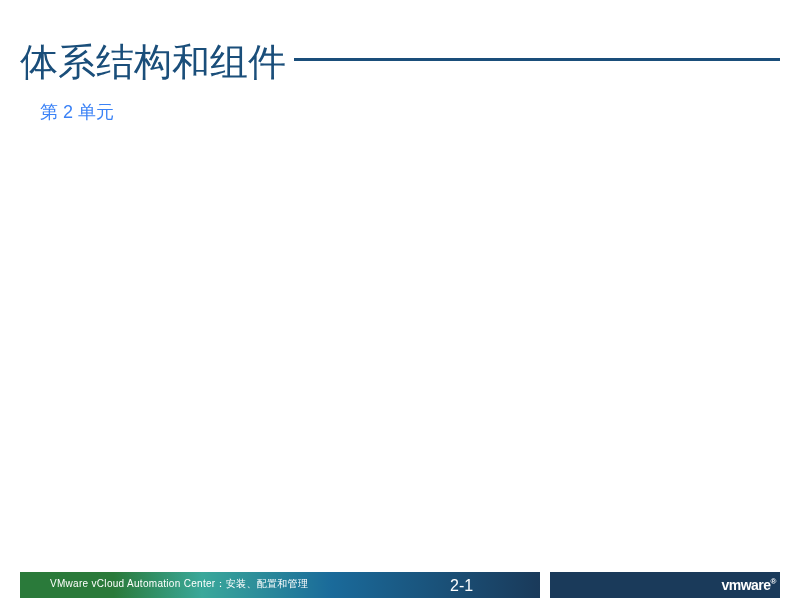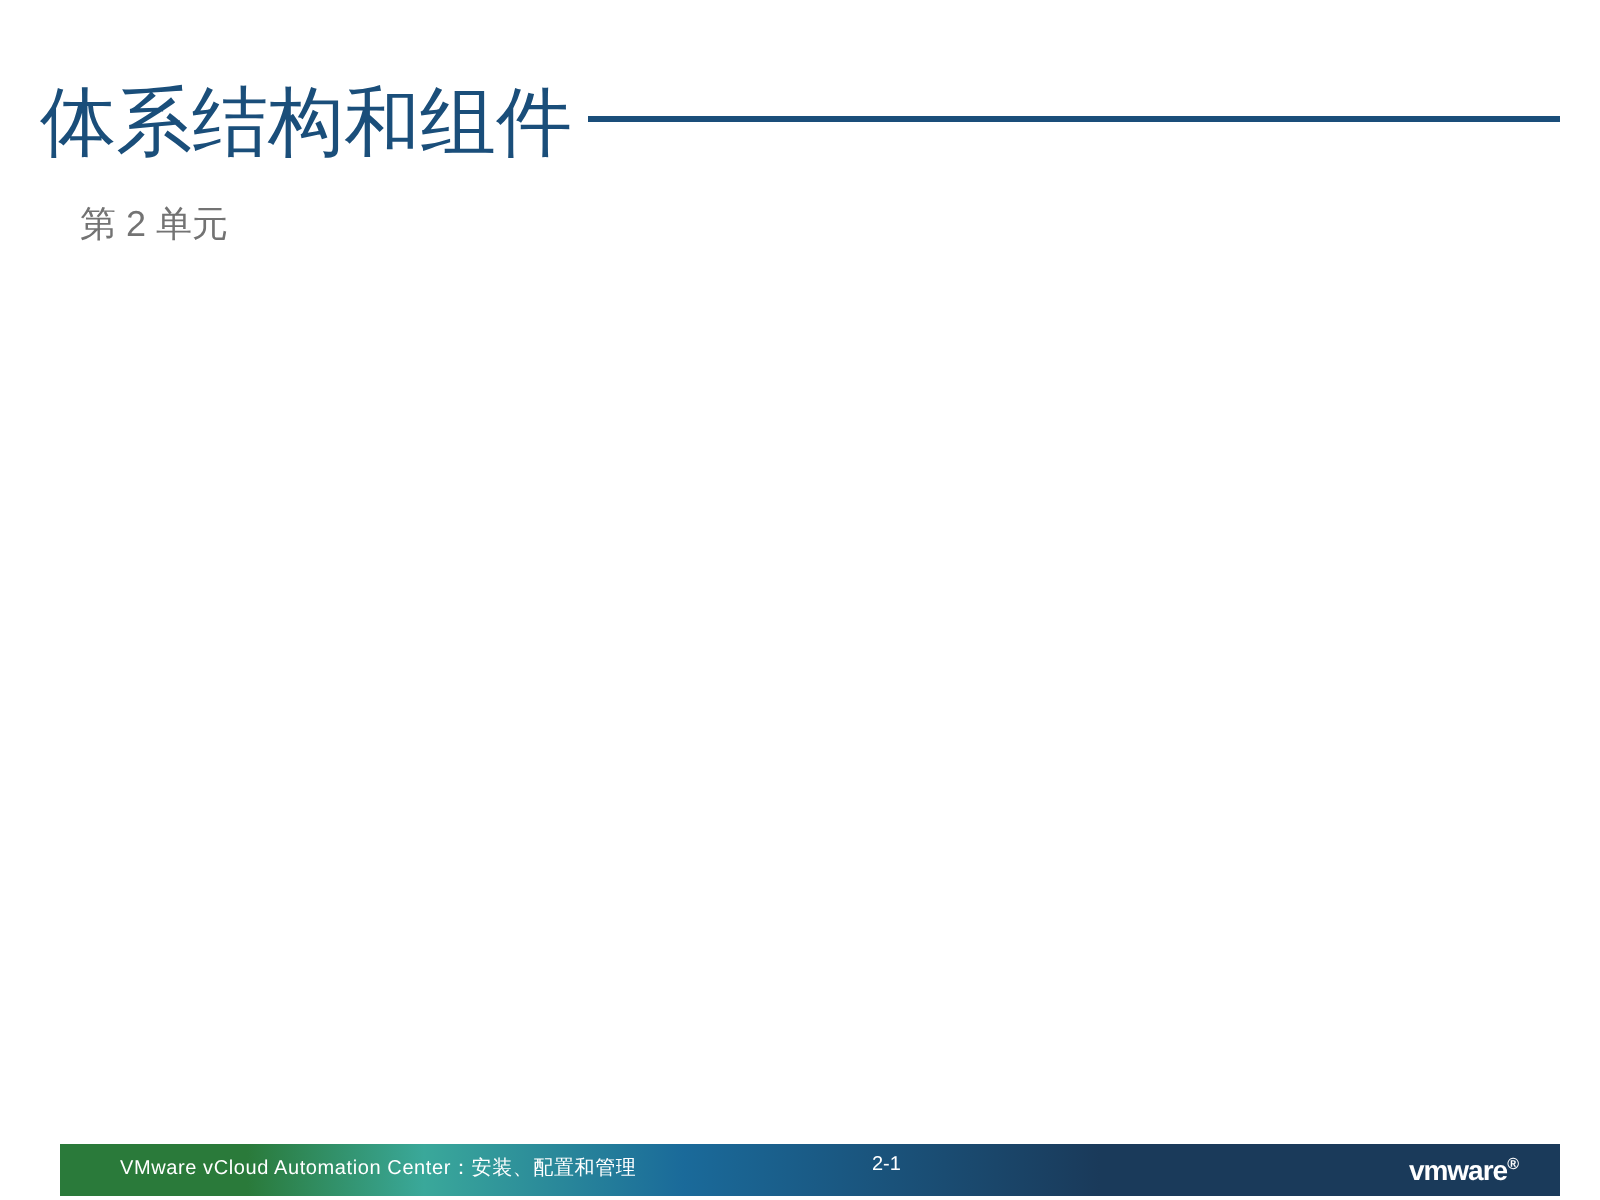--- a/index.html
+++ b/index.html
@@ -1,26 +1,26 @@
 <!DOCTYPE html>
 <html><head>
 <meta charset="utf-8">
 <style>
   * { margin: 0; padding: 0; box-sizing: border-box; }
   html, body { width: 800px; height: 600px; font-family: Arial, "Microsoft YaHei", sans-serif; background: #fff; overflow: hidden; }
   .slide { position: relative; width: 800px; height: 600px; background: #fff; }
   .title-wrap { position: absolute; top: 38px; left: 0; right: 0; }
   .title-line { position: absolute; top: 20px; left: 20px; right: 20px; height: 3px; background: #1a4e7a; }
   .title-text { position: absolute; top: 0; left: 20px; color: #1a4e7a; font-size: 38px; font-weight: 400; background: #fff; padding-right: 8px; padding-left: 0; line-height: 1.3; }
-  .subtitle { position: absolute; top: 100px; left: 40px; font-size: 18px; color: #737373; }
-  .footer { position: absolute; bottom: 12px; left: 0; right: 0; height: 16px; margin-left: 10px; }
+  .subtitle { position: absolute; top: 100px; left: 40px; font-size: 18px; color: #3b82f6; }
+  .footer { position: absolute; bottom: 12px; left: 0; right: 0; height: 16px; }
   .footer-bar-left { position: absolute; left: 20px; top: 0; width: 520px; height: 26px; background: linear-gradient(90deg, #2a7a3a 0%, #2a7a3a 18%, #3aa89a 35%, #1a6a9a 60%, #1a3a5a 100%); }
   .footer-text { position: absolute; left: 30px; top: 5px; color: #fff; font-size: 10px; letter-spacing: 0.3px; }
-  .footer-page { position: absolute; left: 406px; top: 5px; color: #fff; font-size: 10px; }
-  .footer-bar-right { position: absolute; right: 20px; top: 0; width: 230px; height: 26px; background: #1a3a5a; display: flex; align-items: center; justify-content: flex-end; padding-right: 21px; }
+  .footer-page { position: absolute; left: 430px; top: 5px; color: #fff; font-size: 16px; }
+  .footer-bar-right { position: absolute; right: 20px; top: 0; width: 230px; height: 26px; background: #1a3a5a; display: flex; align-items: center; justify-content: flex-end; padding-right: 4px; }
   .logo { color: #fff; font-size: 14px; font-weight: bold; letter-spacing: -0.5px; }
   .logo .reg { font-size: 8px; vertical-align: super; }
   .copyright { position: absolute; right: 22px; top: 28px; font-size: 7px; color: #aaa; }
 </style>
 </head>
 <body>
 
 <div class="slide">
   <div class="title-wrap">
     <div class="title-line"></div>

